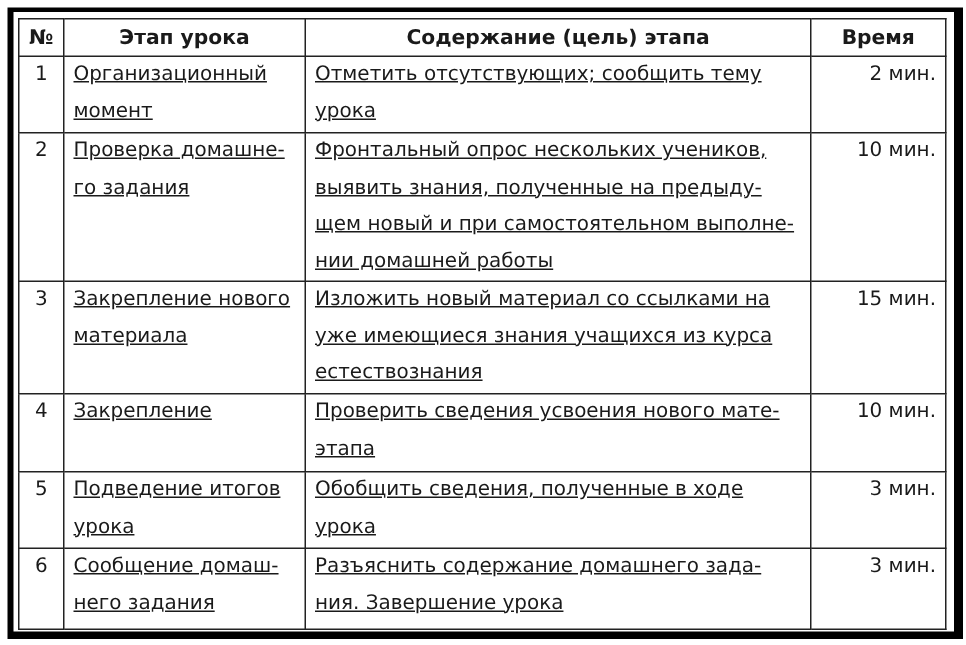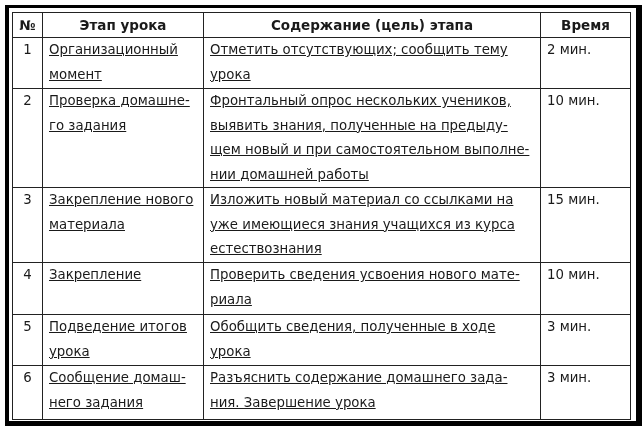--- a/index.html
+++ b/index.html
@@ -46,21 +46,21 @@
     table.lesson th {
       font-weight: bold;
       text-align: center;
       height: 24px;
       line-height: 24px;
       font-size: 13.5px;
     }
     td.num { text-align: center; padding: 0; }
     td.stage { text-align: justify; text-align-last: left; }
     td.content { text-align: justify; text-align-last: left; }
-    td.time { text-align: left; padding: 0; }
+    td.time { text-align: right; padding: 0; }
     col.c-num { width: 30px; }
     col.c-stage { width: 161px; }
     col.c-content { width: 337px; }
     col.c-time { width: 90px; }
     tr.r1 td { height: 50px; }
     tr.r2 td { height: 94px; }
     tr.r3 td { height: 74px; }
     tr.r4 td { height: 51px; }
     tr.r5 td { height: 50px; }
     tr.r6 td { height: 53px; }
@@ -126,21 +126,21 @@
       </td>
       <td class="time">15 мин.</td>
     </tr>
     <tr class="r4">
       <td class="num">4</td>
       <td class="stage">
         <span class="line">Закрепление</span>
       </td>
       <td class="content">
         <span class="line">Проверить сведения усвоения нового мате-</span>
-        <span class="line">риала</span>
+        <span class="line">этапа</span>
       </td>
       <td class="time">10 мин.</td>
     </tr>
     <tr class="r5">
       <td class="num">5</td>
       <td class="stage">
         <span class="line">Подведение итогов</span>
         <span class="line">урока</span>
       </td>
       <td class="content">

